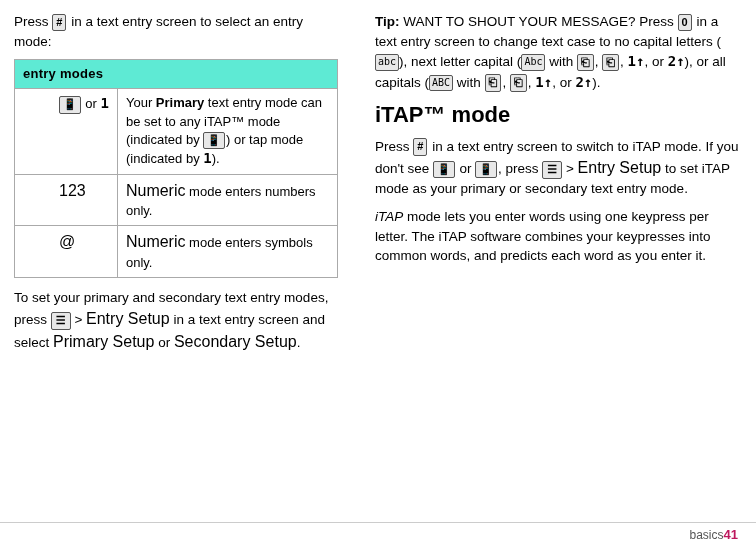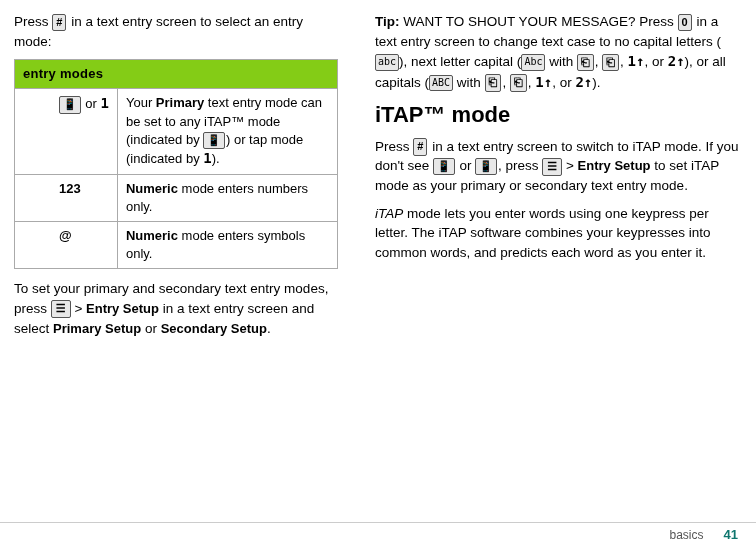--- a/index.html
+++ b/index.html
@@ -26,35 +26,35 @@
     }
     .right-col {
       flex: 1;
       padding-left: 4px;
     }
     p {
       margin-bottom: 8px;
       line-height: 1.45;
     }
     .bold-small {
-      font-weight: bold;
-      font-size: 13px;
+      font-weight: normal;
+      font-size: 16px;
     }
     .primary-bold {
       font-weight: bold;
     }
     
     .entry-table {
       width: 100%;
       border-collapse: collapse;
       margin: 8px 0 10px 0;
       border: 1.5px solid #888;
     }
     .entry-table-header {
-      background: #84cc16;
+      background: #5eead4;
       font-weight: bold;
       font-size: 13px;
       padding: 4px 8px;
       border-bottom: 1.5px solid #888;
       letter-spacing: 0.02em;
     }
     .entry-table td {
       border: 1px solid #aaa;
       padding: 5px 8px;
       vertical-align: top;
@@ -117,25 +117,24 @@
     .footer-bar {
       display: flex;
       justify-content: flex-end;
       align-items: center;
       padding: 4px 18px 6px 0;
       border-top: 1px solid #ccc;
     }
     .footer-label {
       font-size: 12px;
       color: #555;
-      margin-right: 20px;
     }
     .footer-page {
       font-size: 13px;
-      color: #0f766e;
+      color: #be185d;
       font-weight: bold;
     }
   </style>
 </head>
 <body>
 
 <div class="page-container">
 
   <div class="left-col">
     <p>

